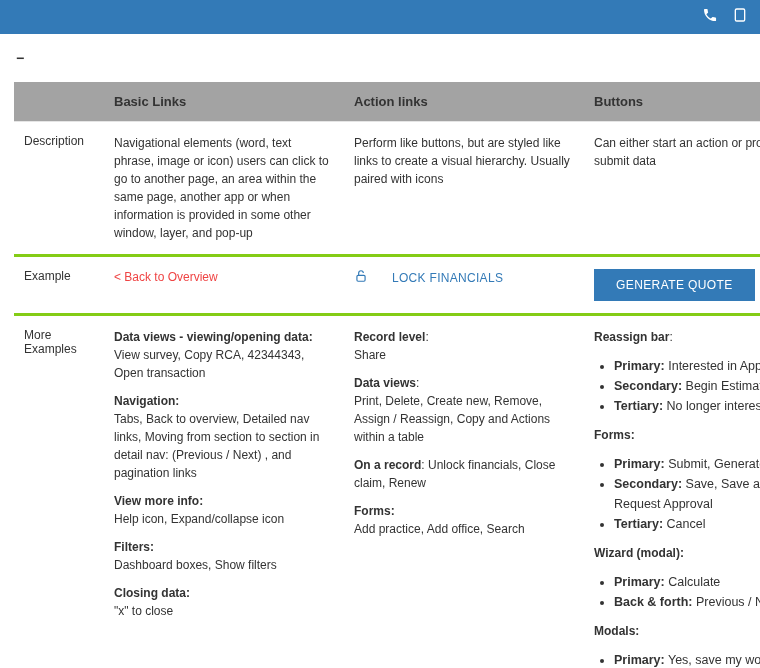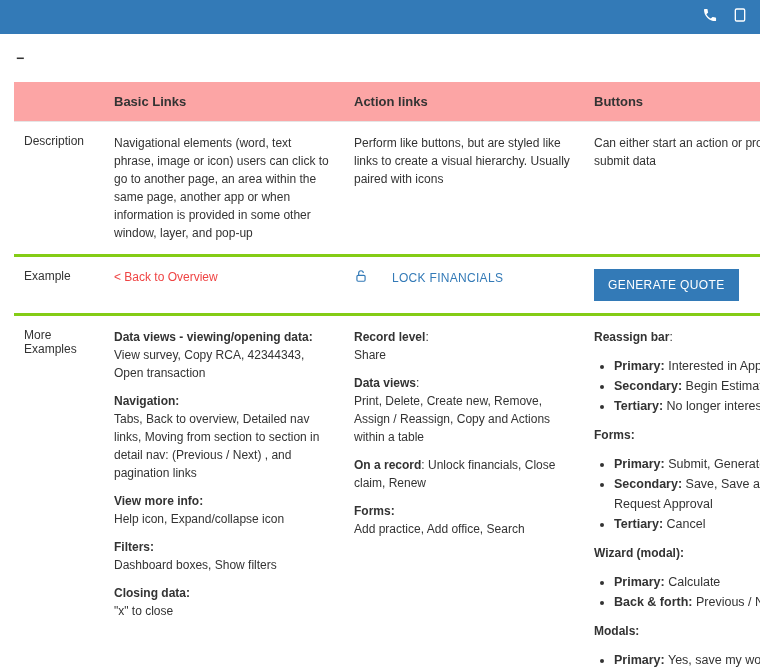--- a/index.html
+++ b/index.html
@@ -5,30 +5,30 @@
   * { box-sizing: border-box; margin: 0; padding: 0; }
   body { font-family: "Helvetica Neue", Helvetica, Arial, sans-serif; font-size: 13px; color: #333; background: #fff; }
   .topbar { background: #337ab7; height: 34px; display: flex; align-items: center; justify-content: flex-end; padding: 0 12px; gap: 14px; }
   .topbar .icon { color: #fff; font-size: 16px; }
   .content { padding: 12px 14px 40px 14px; }
   .accordion-header { display: flex; align-items: center; gap: 8px; margin: 4px 0 16px 0; cursor: pointer; }
   .accordion-header .toggle { font-size: 14px; color: #333; font-weight: bold; width: 12px; text-align: center; }
   .accordion-header .title { color: #337ab7; font-size: 15px; }
   table.comp { width: 100%; border-collapse: collapse; table-layout: fixed; margin-bottom: 24px; }
   table.comp th, table.comp td { padding: 12px 10px; vertical-align: top; text-align: left; border-bottom: 3px solid #84cc16; }
-  table.comp thead th { background: #fca5a5; font-weight: bold; font-size: 13px; border-bottom: 1px solid #e5e5e5; }
+  table.comp thead th { background: #a3a3a3; font-weight: bold; font-size: 13px; border-bottom: 1px solid #e5e5e5; }
   table.comp col.c0 { width: 90px; }
   table.comp col.c1 { width: 240px; }
   table.comp col.c2 { width: 240px; }
   table.comp col.c3 { width: 240px; }
   table.comp tbody th.rowhead { font-weight: normal; color: #333; font-size: 12px; }
   .link { color: #ef4444; cursor: pointer; }
   .link.small { font-size: 12px; }
   .action-link { color: #337ab7; text-transform: uppercase; font-size: 12px; letter-spacing: 0.3px; display: inline-flex; align-items: center; gap: 24px; cursor: pointer; }
-  .btn { background: #337ab7; color: #fff; border: none; padding: 9px 14px; font-size: 12px; letter-spacing: 0.4px; cursor: pointer; }
+  .btn { background: #337ab7; color: #fff; border: none; padding: 9px 22px; font-size: 12px; letter-spacing: 0.4px; cursor: pointer; }
   .p { margin: 0 0 10px 0; line-height: 1.5; font-size: 12px; }
   .p:last-child { margin-bottom: 0; }
   .p b { font-weight: bold; }
   ul.bul { list-style: disc; padding-left: 20px; margin: 4px 0 10px 0; }
   ul.bul li { font-size: 12.5px; line-height: 1.6; }
   ul.bul li b { font-weight: bold; }
 </style>
 </head>
 <body>
 

